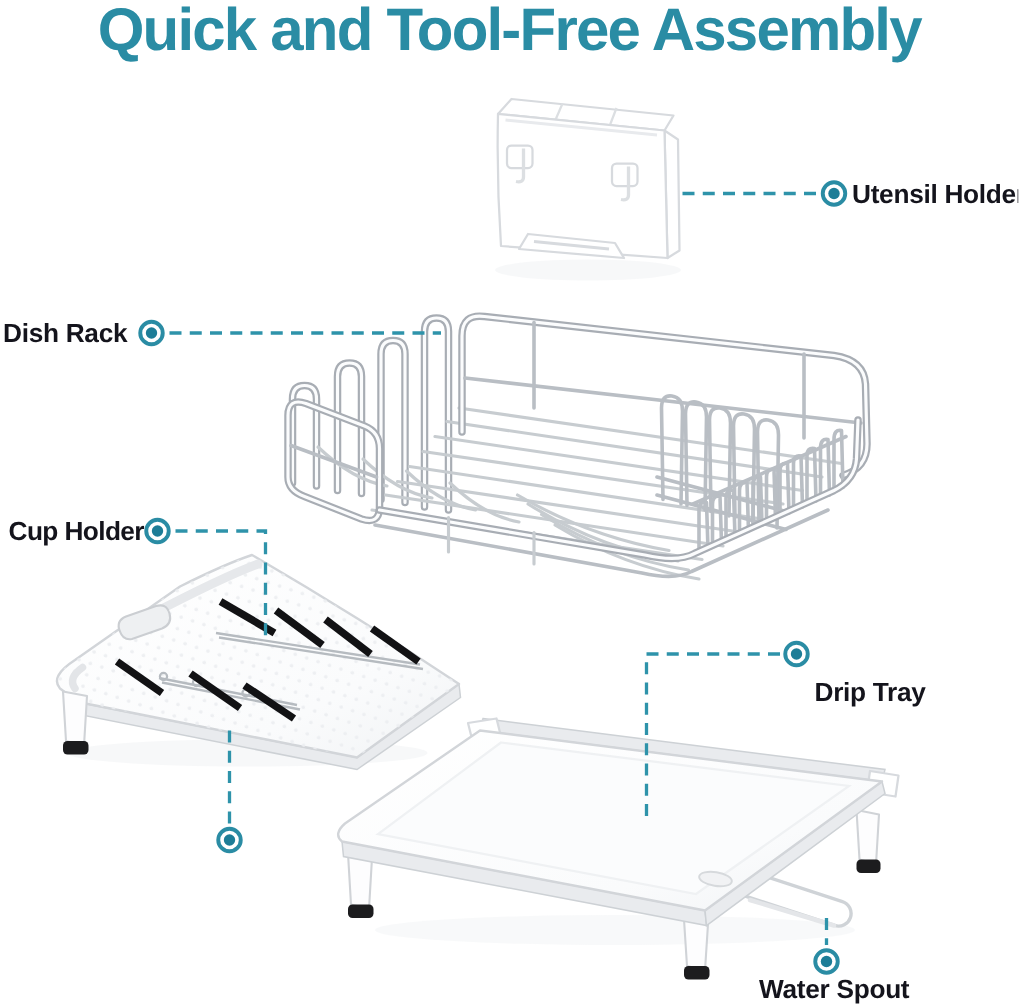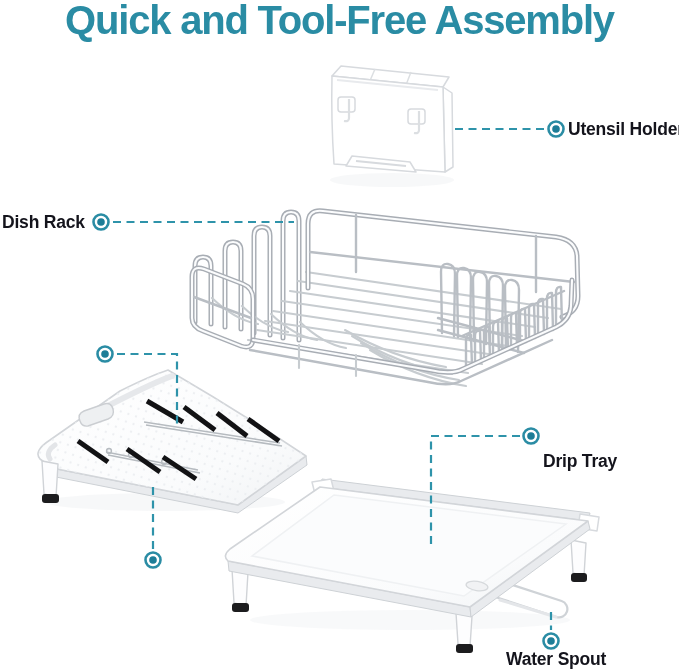--- a/index.html
+++ b/index.html
@@ -243,15 +243,16 @@
     <g>
       <path class="dash" d="M551,612 L551,630"></path>
       <circle class="ring" cx="551" cy="641" r="7.5"></circle>
         <circle class="dot" cx="551" cy="641" r="3.8"></circle>
     </g>
   </svg>
 
   <div id="title">Quick and Tool-Free Assembly</div>
   <div id="lbl-utensil-holder" class="part-label">Utensil Holder</div>
   <div id="lbl-dish-rack" class="part-label">Dish Rack</div>
+  <div id="lbl-cup-holder" class="part-label">Cup Holder</div>
   <div id="lbl-drip-tray" class="part-label">Drip Tray</div>
   <div id="lbl-water-spout" class="part-label">Water Spout</div>
 </div>
 
 </body></html>

